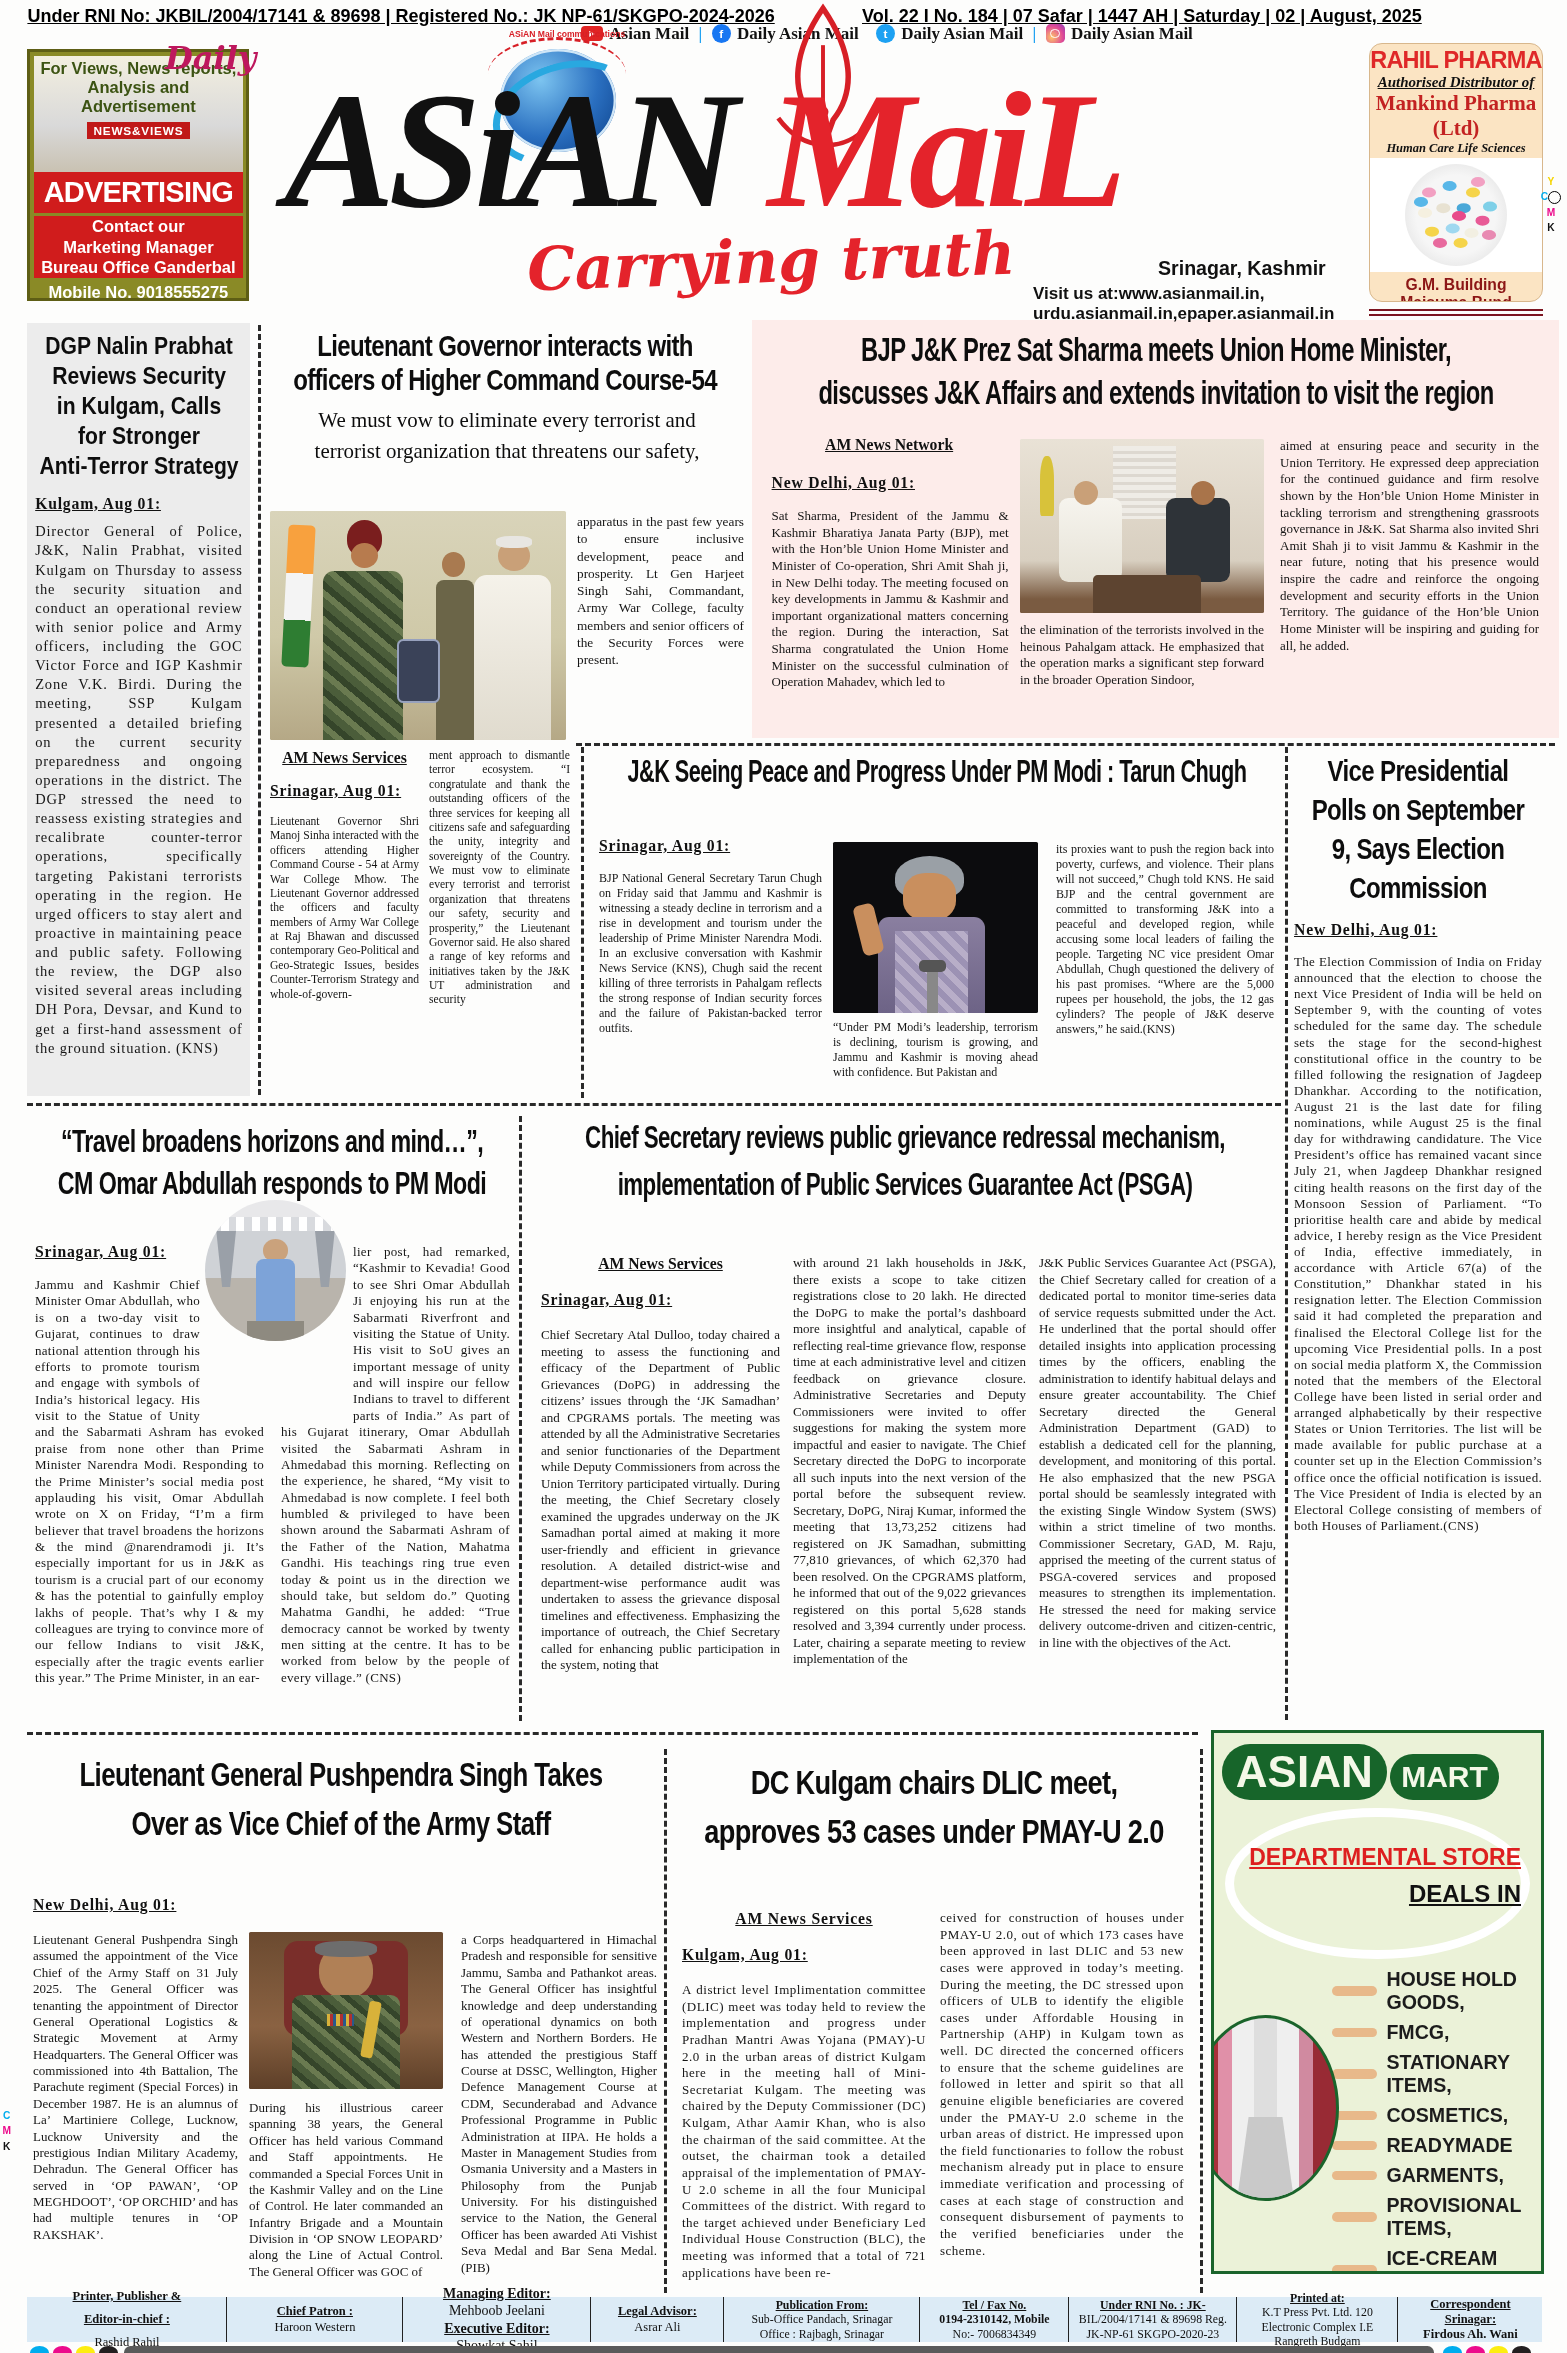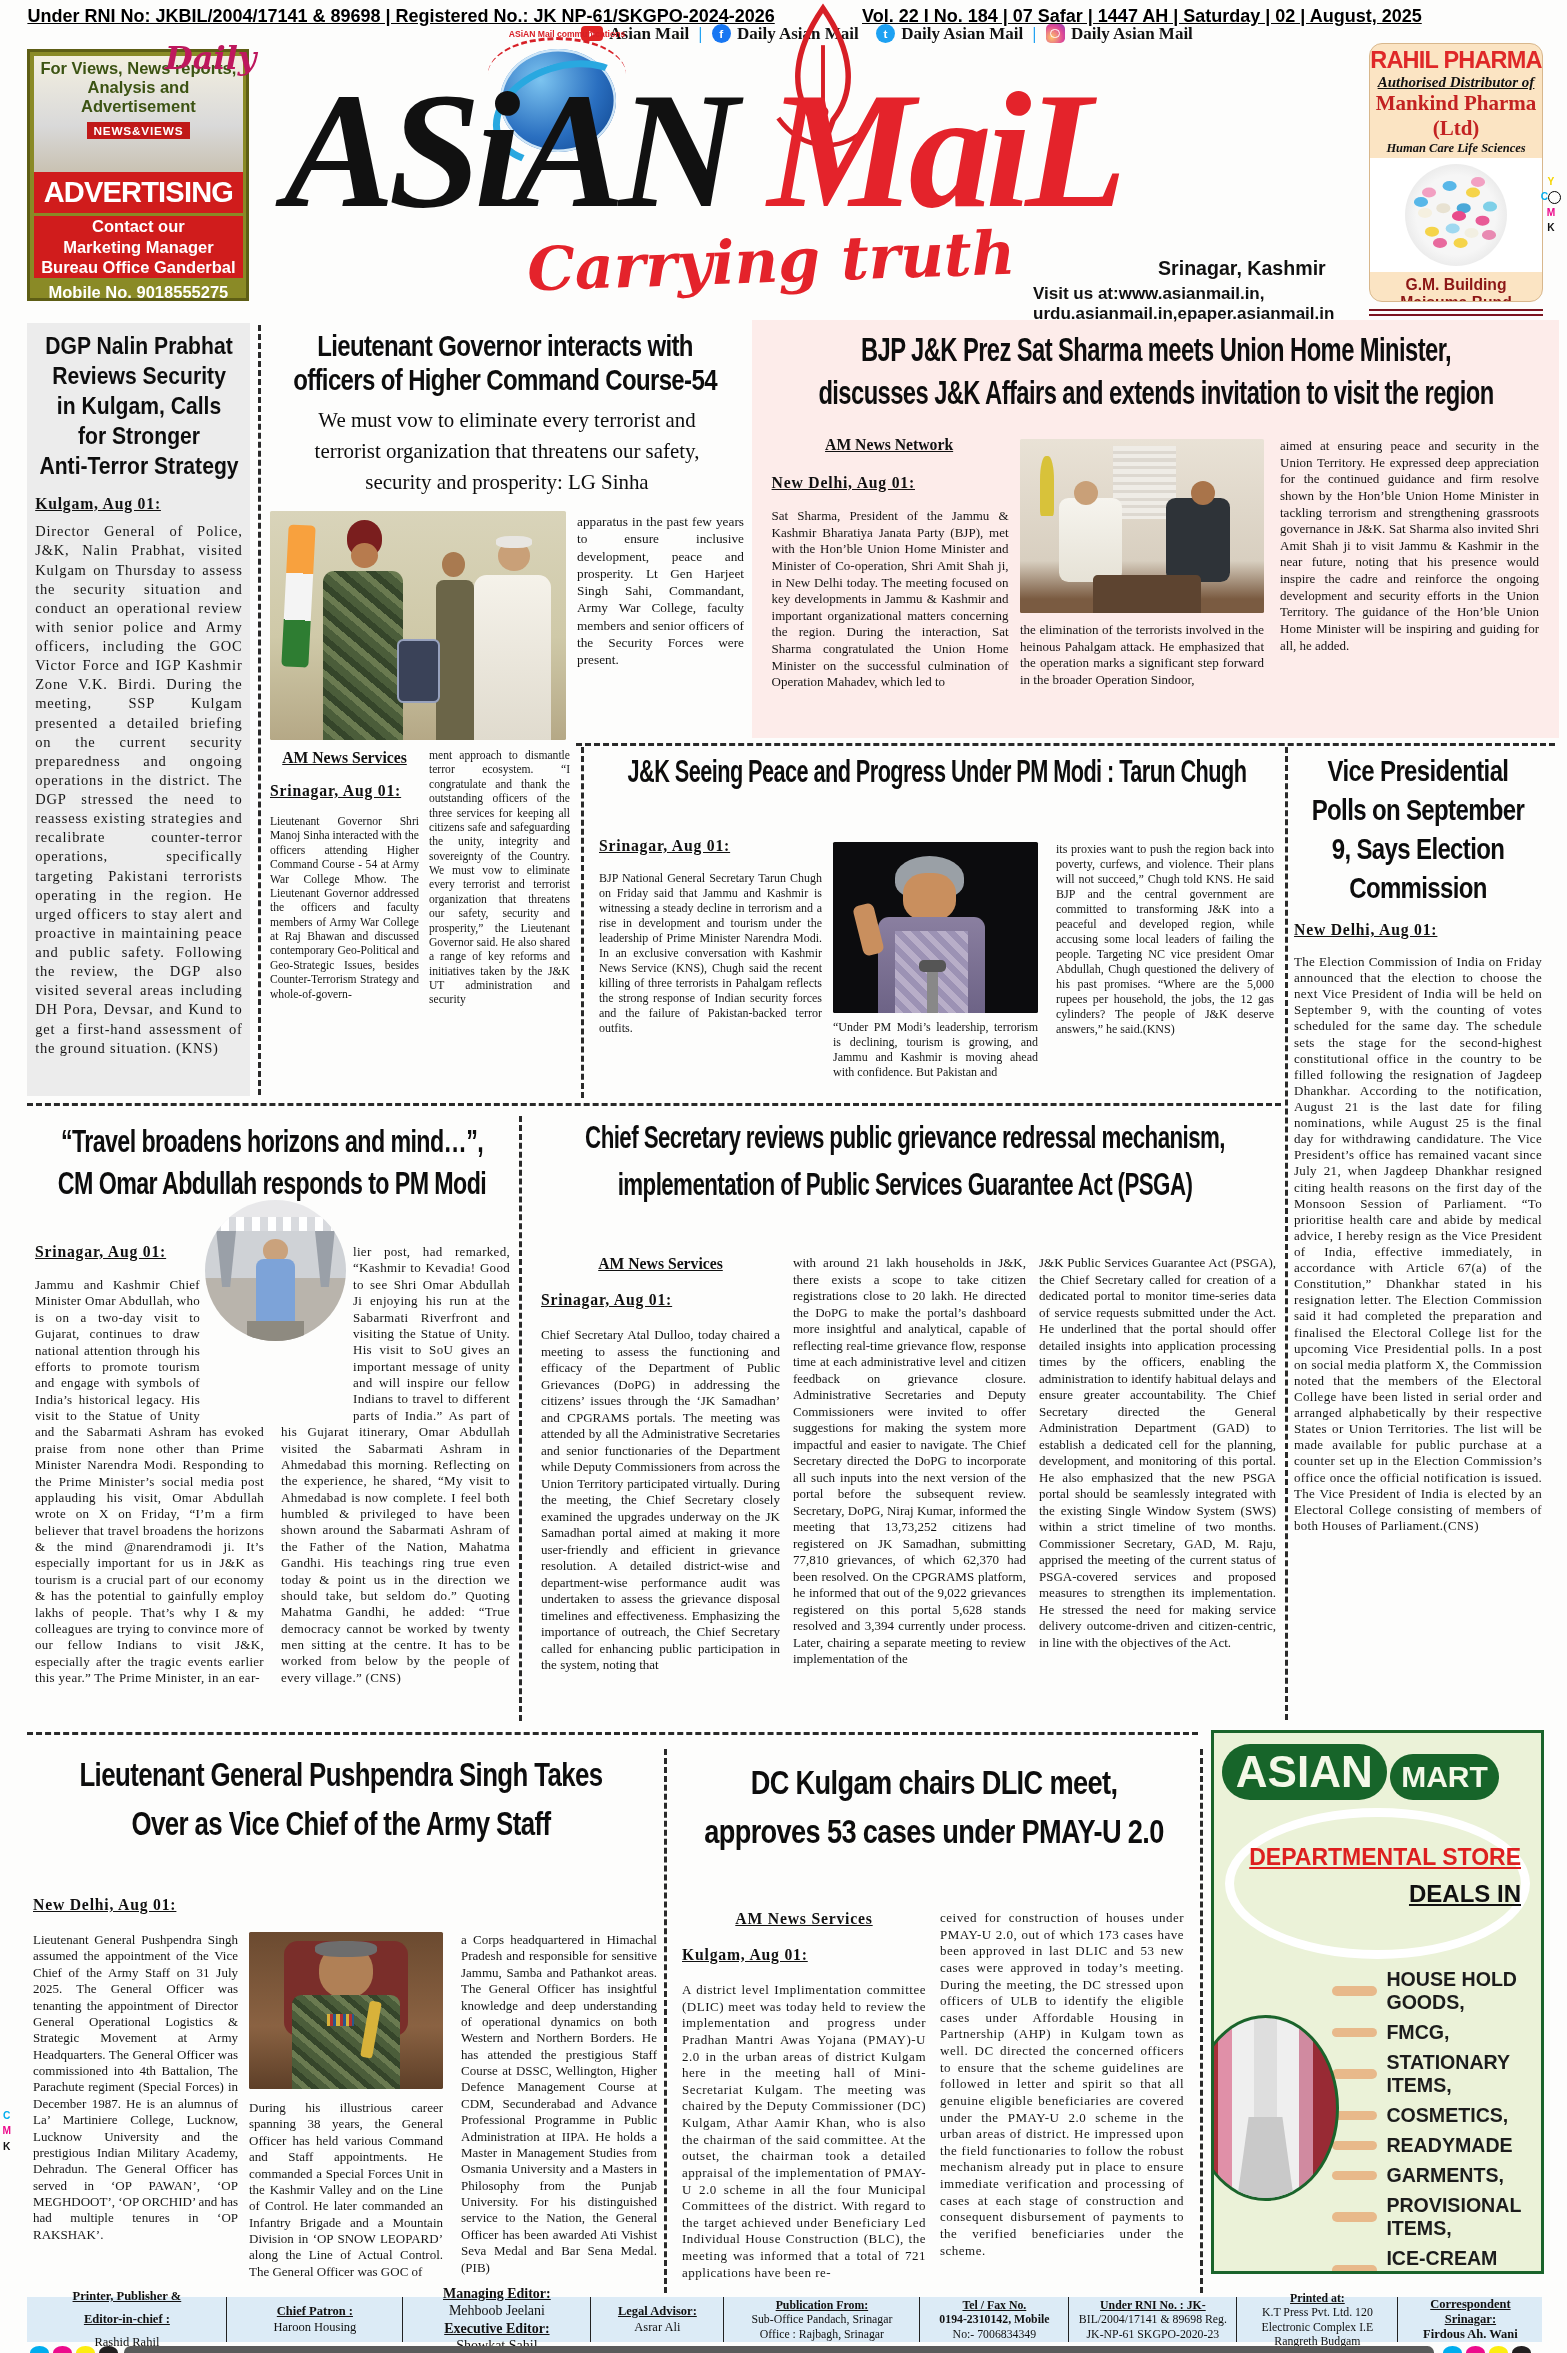--- a/index.html
+++ b/index.html
@@ -201,23 +201,20 @@
         <span style="--sx:.8">officers of Higher Command Course-54</span>
       </div>
   </div>
   <div class="hset sub" style="left:265px;top:407px;width:483px;font-size:22px;">
     <div class="hline" style="height:1.4em;">
         <span style="--sx:.95">We must vow to eliminate every terrorist and</span>
       </div>
     <div class="hline" style="height:1.4em;">
         <span style="--sx:.95">terrorist organization that threatens our safety,</span>
       </div>
-    <div class="hline" style="height:1.4em;">
-        <span style="--sx:.95">security and prosperity: LG Sinha</span>
-      </div>
   </div>
   <div class="abs ph" style="left:270px;top:511px;width:296px;height:229px;background:linear-gradient(180deg,#d9d4ba,#cfc9a8 55%,#b5a886);">
     <i style="left:5%;top:6%;width:9%;height:62%;background:linear-gradient(180deg,#f8a13e 0 34%,#f4f4f4 34% 67%,#2e7d32 67%);border-radius:4.7px;transform:rotate(3deg);"></i>
     <i style="left:18%;top:26%;width:27%;height:74%;background:repeating-linear-gradient(40deg,#4b5d3a 0 7.8px,#6a7a50 7.8px 14px,#35452a 14px 20.4px);border-radius:11px 11px 0 0;"></i>
     <i style="left:26%;top:4%;width:12%;height:16%;background:#7a1e1e;border-radius:50% 50% 45% 45%;"></i>
     <i style="left:27.5%;top:14%;width:9%;height:11%;background:#b77b4e;border-radius:50%;"></i>
     <i style="left:56%;top:30%;width:13%;height:70%;background:#6b6548;border-radius:7.8px 7.8px 0 0;"></i>
     <i style="left:58%;top:18%;width:8%;height:11%;background:#a97a50;border-radius:50%;"></i>
     <i style="right:5%;top:28%;width:26%;height:72%;background:linear-gradient(180deg,#f5f2ea,#e0dbce);border-radius:12.5px 12.5px 0 0;"></i>
     <i style="right:12%;top:13%;width:11%;height:13%;background:#c9a078;border-radius:50%;"></i>
@@ -432,21 +429,21 @@
   </div>
 
   <div class="abs foot" style="left:27.4px;top:2297px;width:1515px;height:45px;">
     <div class="cell" style="flex:0 0 200px;gap:8px;">
       <span class="h">Printer, Publisher &amp;</span>
         <span class="h">Editor-in-chief :</span>
         <span>Rashid Rahil</span>
     </div>
     <div class="cell" style="flex:0 0 176px;">
       <span class="h">Chief Patron :</span>
-        <span>Haroon Housing</span>
+        <span>Haroon Western</span>
     </div>
     <div class="cell" style="flex:0 0 188px;font-size:14px;">
       <span class="h">Managing Editor:</span>
         <span>Mehboob Jeelani</span>
         <span class="h">Executive Editor:</span>
         <span>Showkat Sahil</span>
     </div>
     <div class="cell" style="flex:0 0 133px;">
       <span class="h">Legal Advisor:</span>
         <span>Asrar Ali</span>

